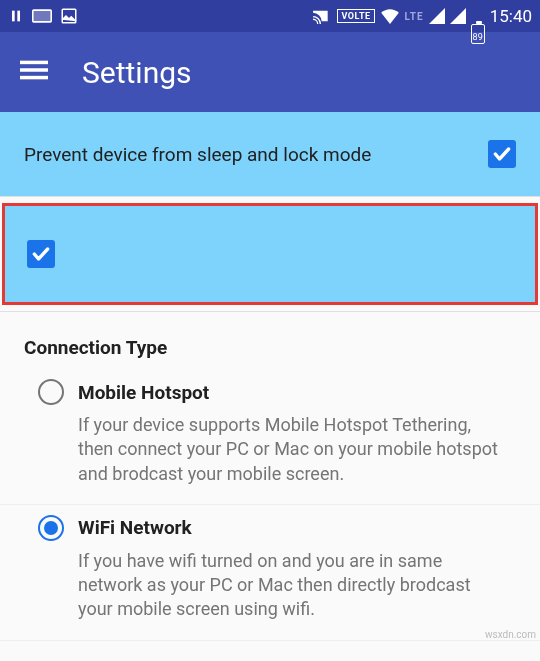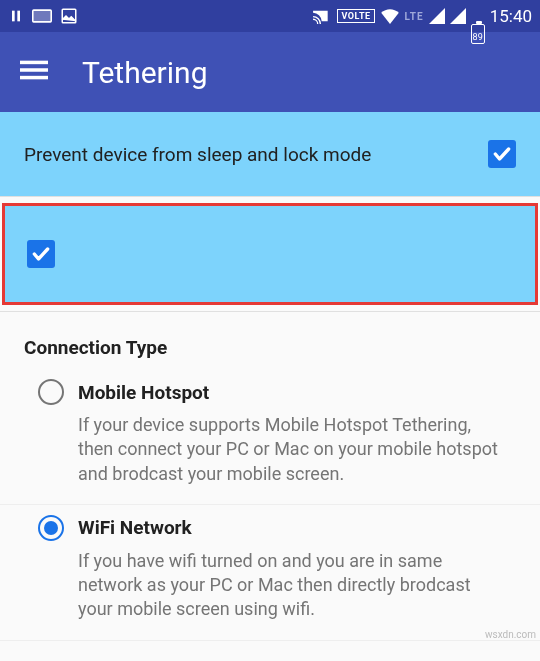--- a/index.html
+++ b/index.html
@@ -233,21 +233,21 @@
 </div>
 
 <div class="app-bar">
   <span class="hamburger">
     <svg width="28" height="28" viewBox="0 0 24 24" fill="#fff">
         <rect y="4" width="24" height="3"></rect>
         <rect y="10.5" width="24" height="3"></rect>
         <rect y="17" width="24" height="3"></rect>
       </svg>
   </span>
-  <span class="app-title">Tethering</span>
+  <span class="app-title">Settings</span>
 </div>
 
 <div class="content">
 
   <div class="row">
     <span class="row-label">Prevent device from sleep and lock mode</span>
     <span class="chk">
       <svg width="20" height="20" viewBox="0 0 24 24" fill="none" stroke="#fff" stroke-width="4" stroke-linecap="round" stroke-linejoin="round">
           <polyline points="4 12 9 18 20 6"></polyline>
         </svg>

